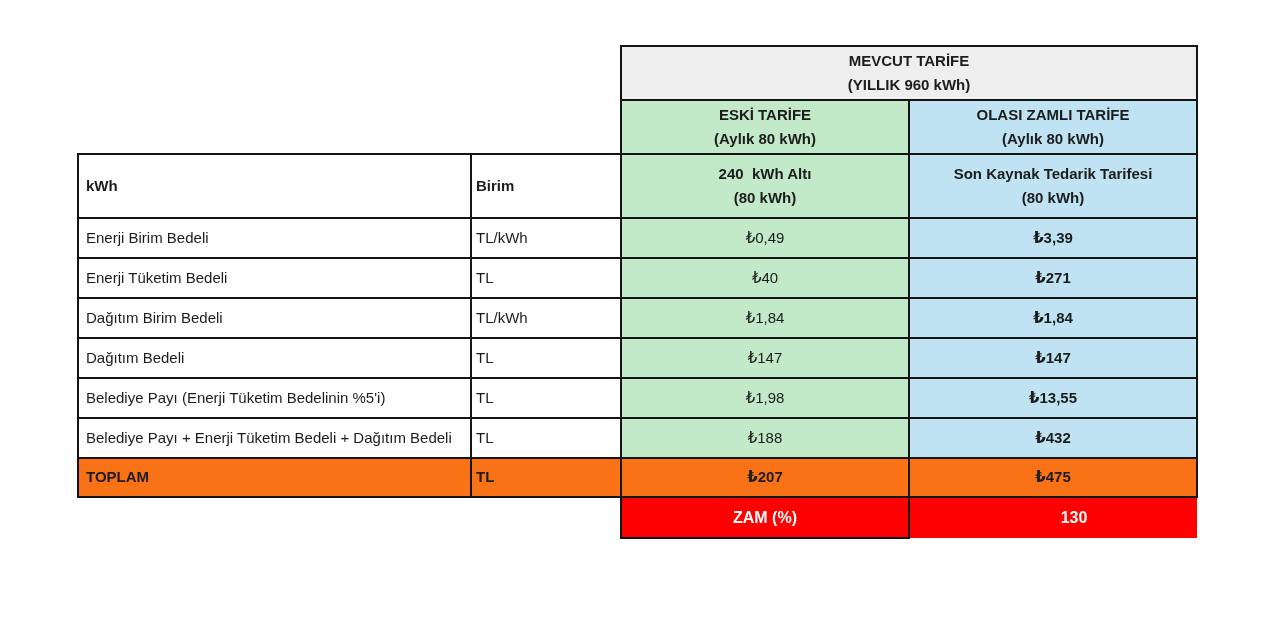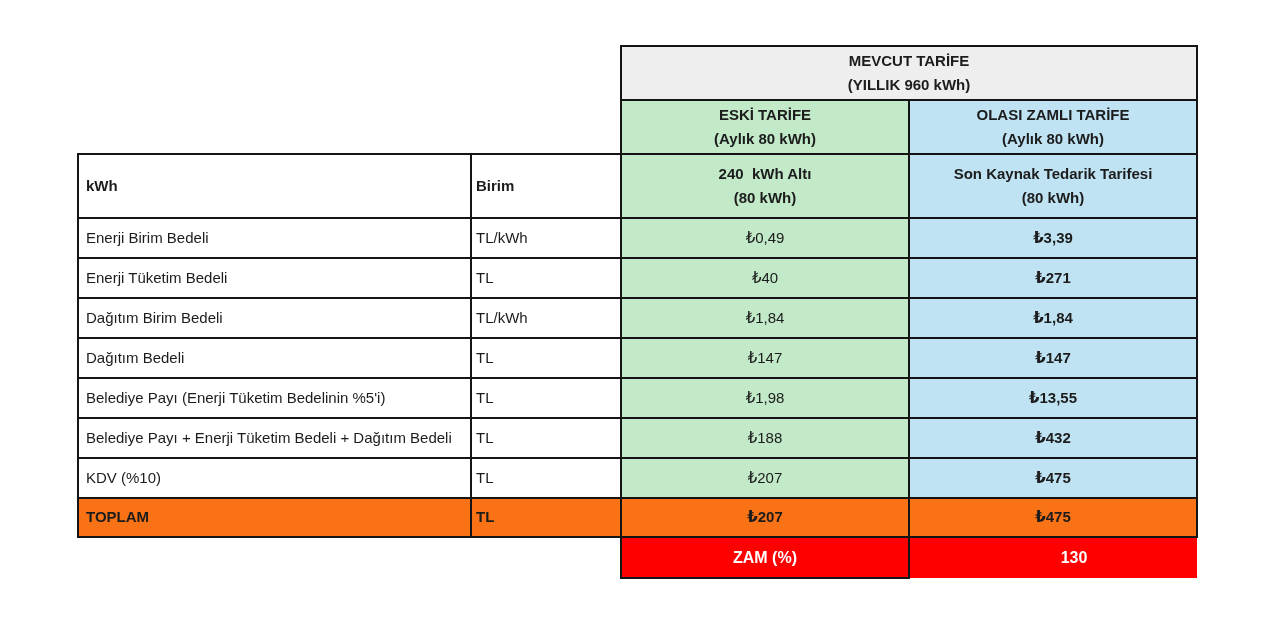--- a/index.html
+++ b/index.html
@@ -165,26 +165,20 @@
       <td class="bordered unit-cell">TL</td>
       <td class="bordered bg-green val-center w-normal">₺1,98</td>
       <td class="bordered bg-blue val-center w-bold">₺13,55</td>
     </tr>
     <tr class="r-data">
       <td class="bordered label-cell">Belediye Payı + Enerji Tüketim Bedeli + Dağıtım Bedeli</td>
       <td class="bordered unit-cell">TL</td>
       <td class="bordered bg-green val-center w-normal">₺188</td>
       <td class="bordered bg-blue val-center w-bold">₺432</td>
     </tr>
-    <tr class="r-data">
-      <td class="bordered label-cell">KDV (%10)</td>
-      <td class="bordered unit-cell">TL</td>
-      <td class="bordered bg-green val-center w-normal">₺207</td>
-      <td class="bordered bg-blue val-center w-bold">₺475</td>
-    </tr>
 
     <tr class="r-total">
       <td class="bordered bg-yellow label-cell w-bold">TOPLAM</td>
       <td class="bordered bg-yellow unit-cell w-bold">TL</td>
       <td class="bordered bg-yellow val-center w-bold">₺207</td>
       <td class="bordered bg-yellow val-center w-bold">₺475</td>
     </tr>
 
     <tr class="r-zam">
       <td class="blank" colspan="2"></td>

